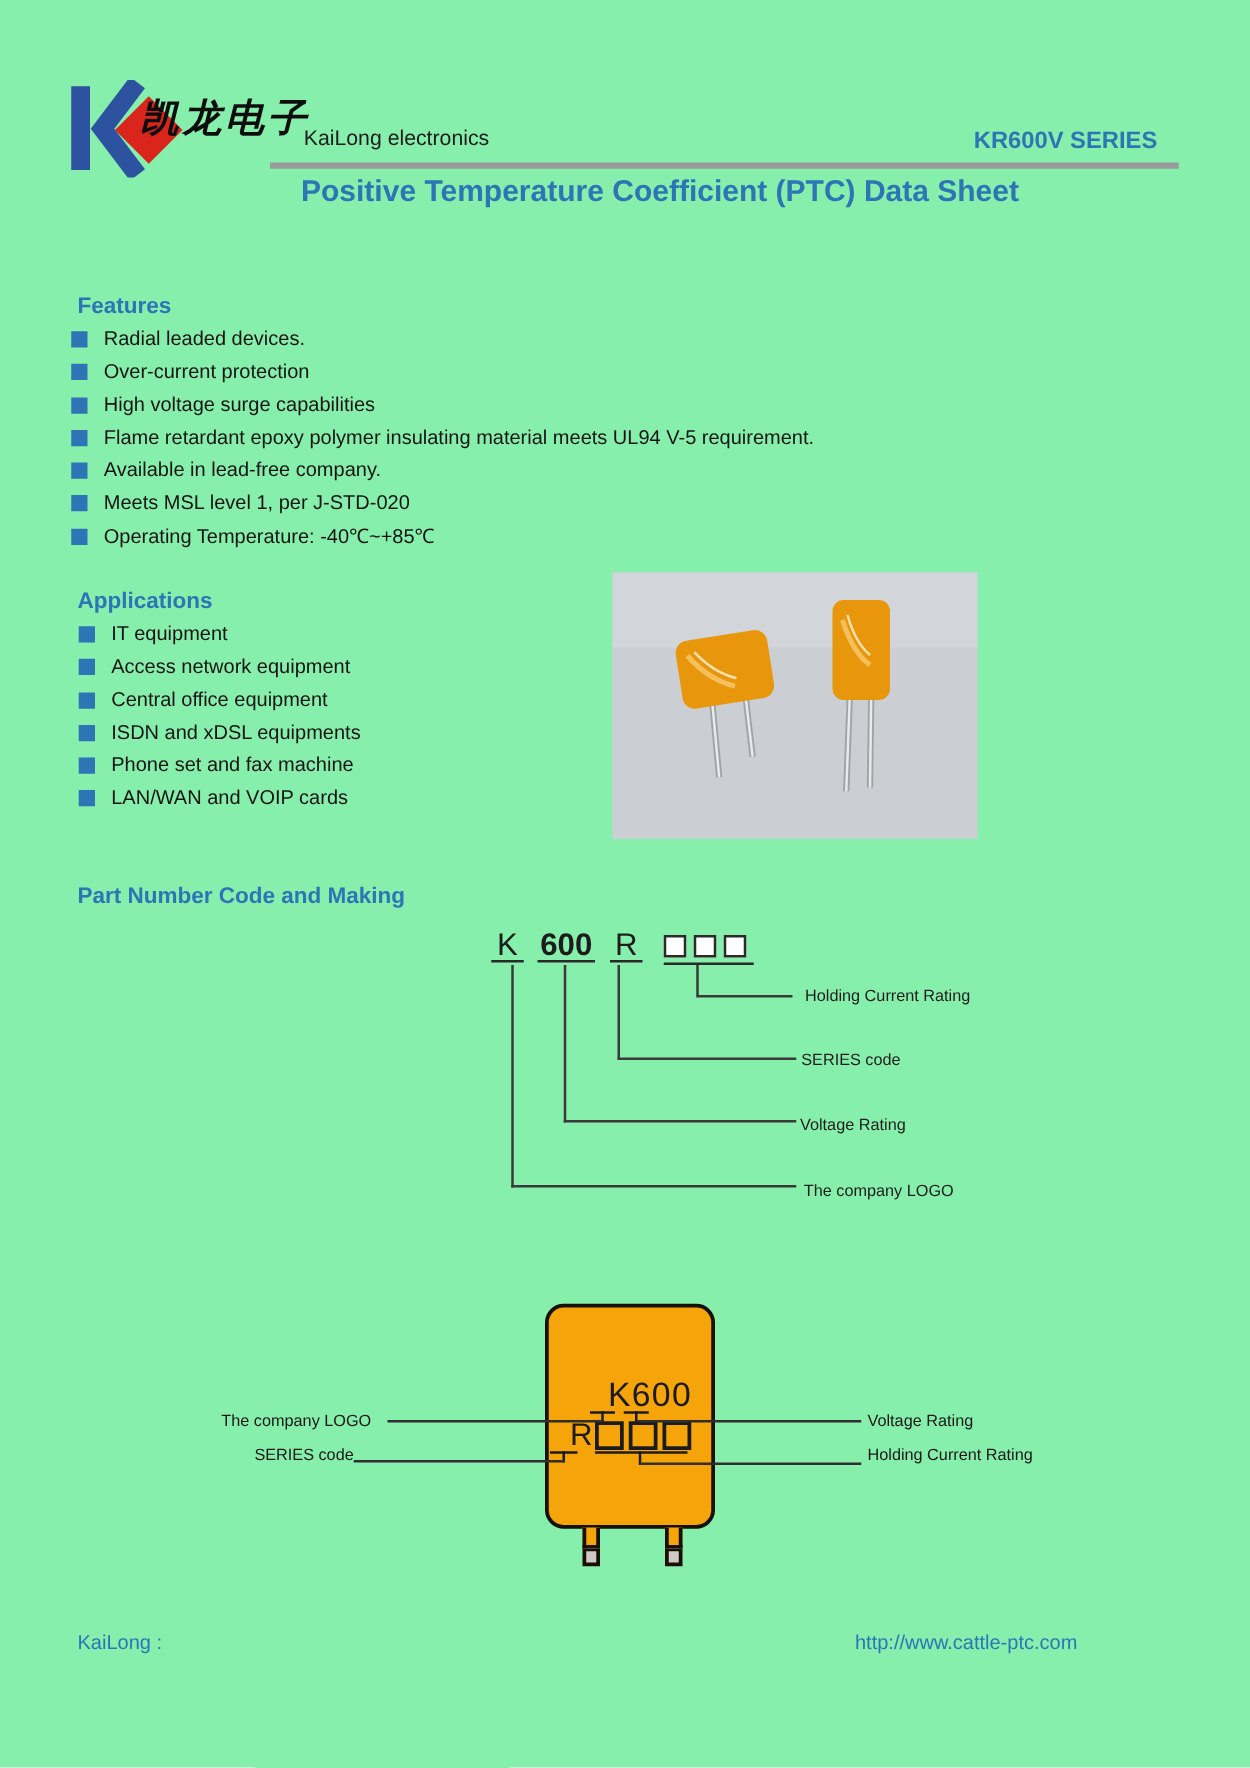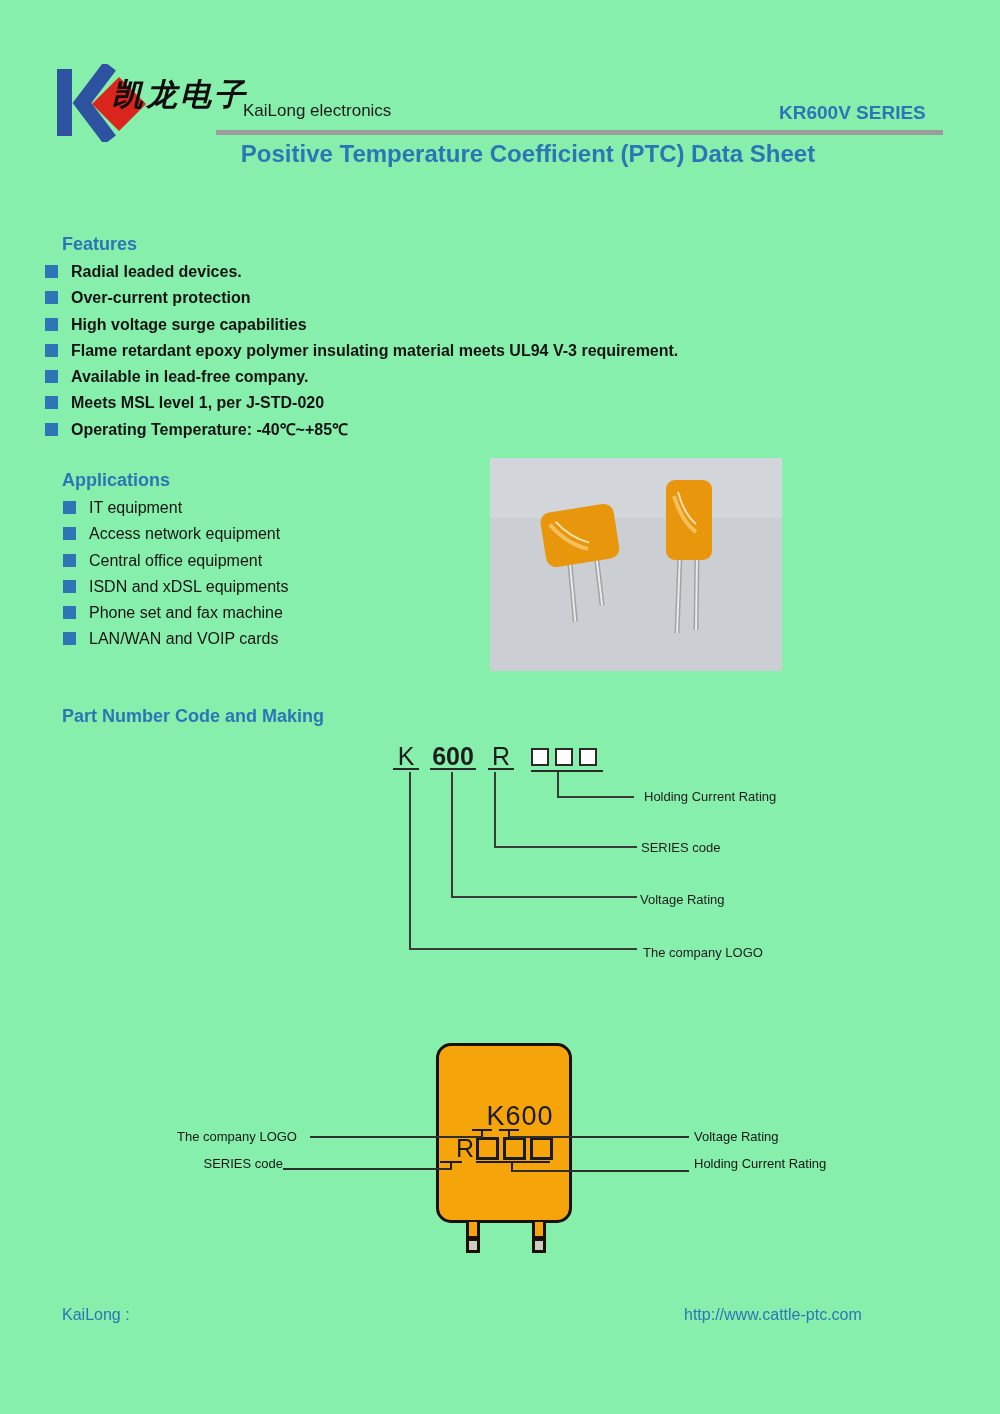--- a/index.html
+++ b/index.html
@@ -66,25 +66,25 @@
   <div class="abs company-en" style="left:243px;top:101px;text-align:center;">KaiLong electronics</div>
 
   <div class="abs series-tag" style="left:779px;top:102px;">KR600V SERIES</div>
 
   <div class="abs header-rule" style="left:216px;top:130px;width:727px;"></div>
 
   <div class="abs doc-title" style="left:0;top:140px;margin-left:28px;">Positive Temperature Coefficient (PTC) Data Sheet</div>
 
   <div class="abs sec-head" style="left:62px;top:234px;">Features</div>
 
-  <ul class="abs blist" style="left:44px;top:259px;font-weight:bold;">
+  <ul class="abs blist" style="left:56px;top:259px;">
     <li><span class="sq"></span><span>Radial leaded devices.</span></li>
     <li><span class="sq"></span><span>Over-current protection</span></li>
     <li><span class="sq"></span><span>High voltage surge capabilities</span></li>
-    <li><span class="sq"></span><span>Flame retardant epoxy polymer insulating material meets UL94 V-3 requirement.</span></li>
+    <li><span class="sq"></span><span>Flame retardant epoxy polymer insulating material meets UL94 V-5 requirement.</span></li>
     <li><span class="sq"></span><span>Available in lead-free company.</span></li>
     <li><span class="sq"></span><span>Meets MSL level 1, per J-STD-020</span></li>
     <li><span class="sq"></span><span>Operating Temperature: -40℃~+85℃</span></li>
   </ul>
 
   <div class="abs sec-head" style="left:62px;top:470px;">Applications</div>
 
   <ul class="abs blist" style="left:62px;top:495px;">
     <li><span class="sq"></span><span>IT equipment</span></li>
     <li><span class="sq"></span><span>Access network equipment</span></li>

